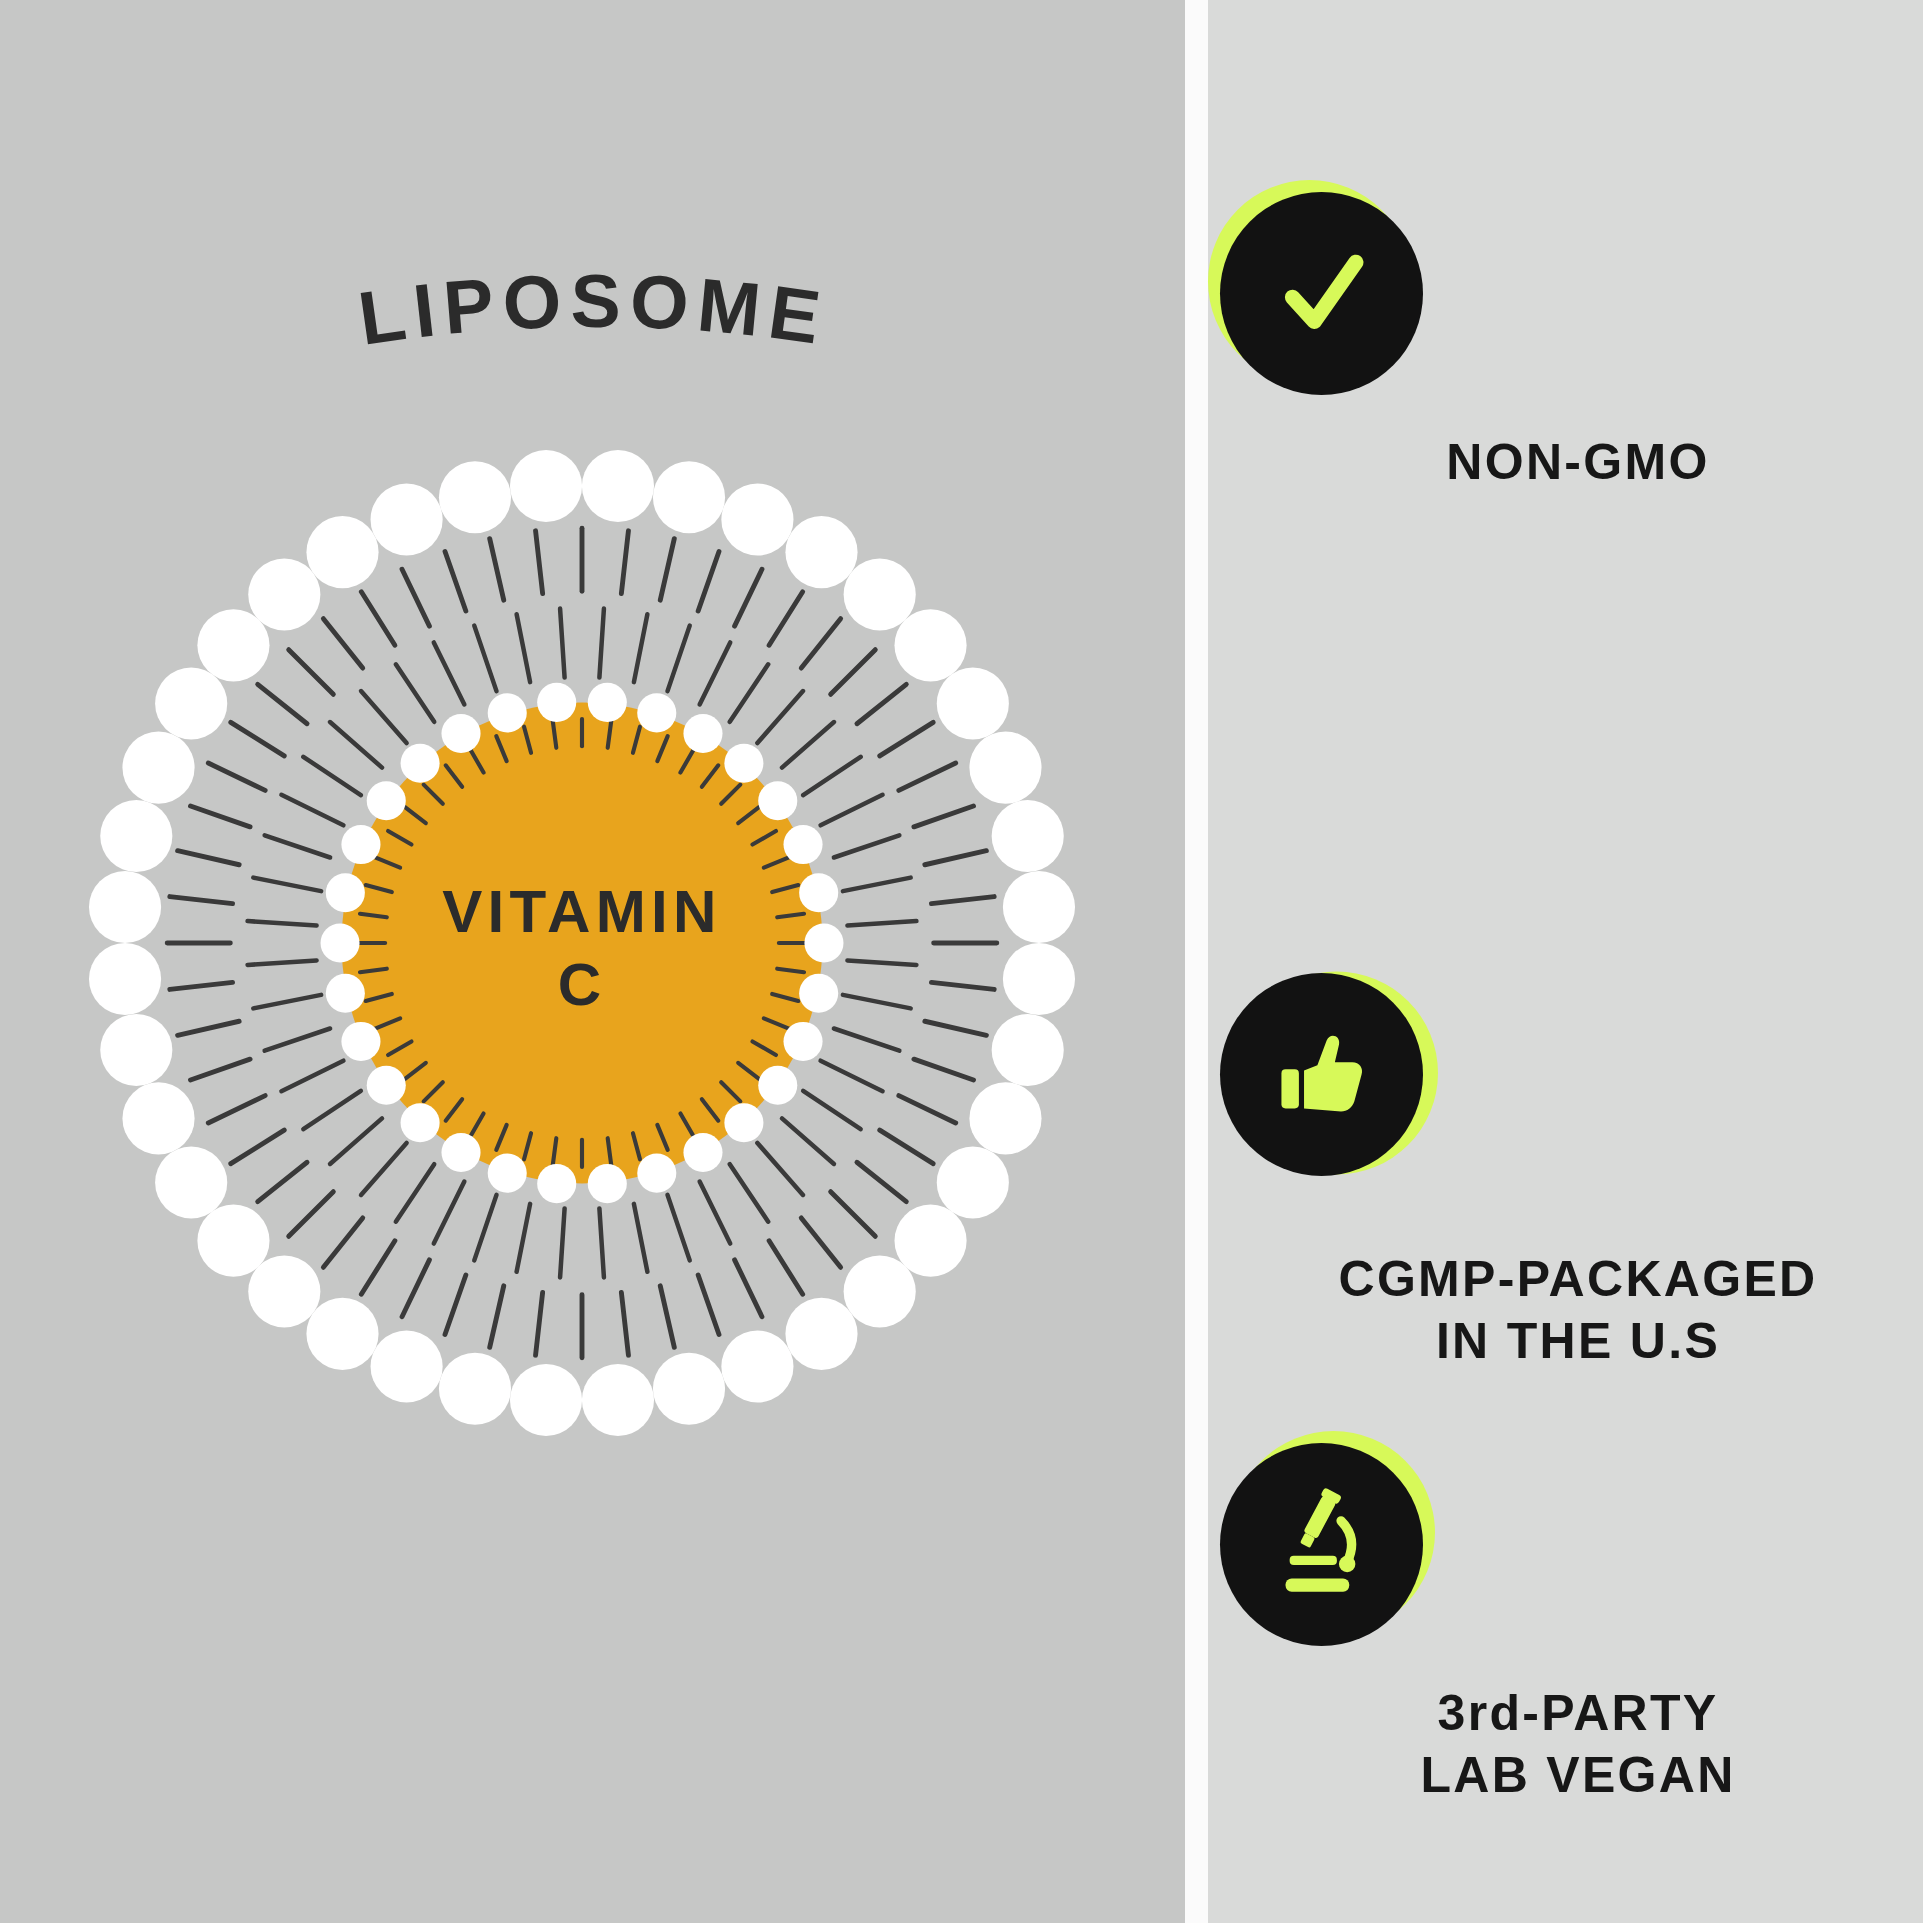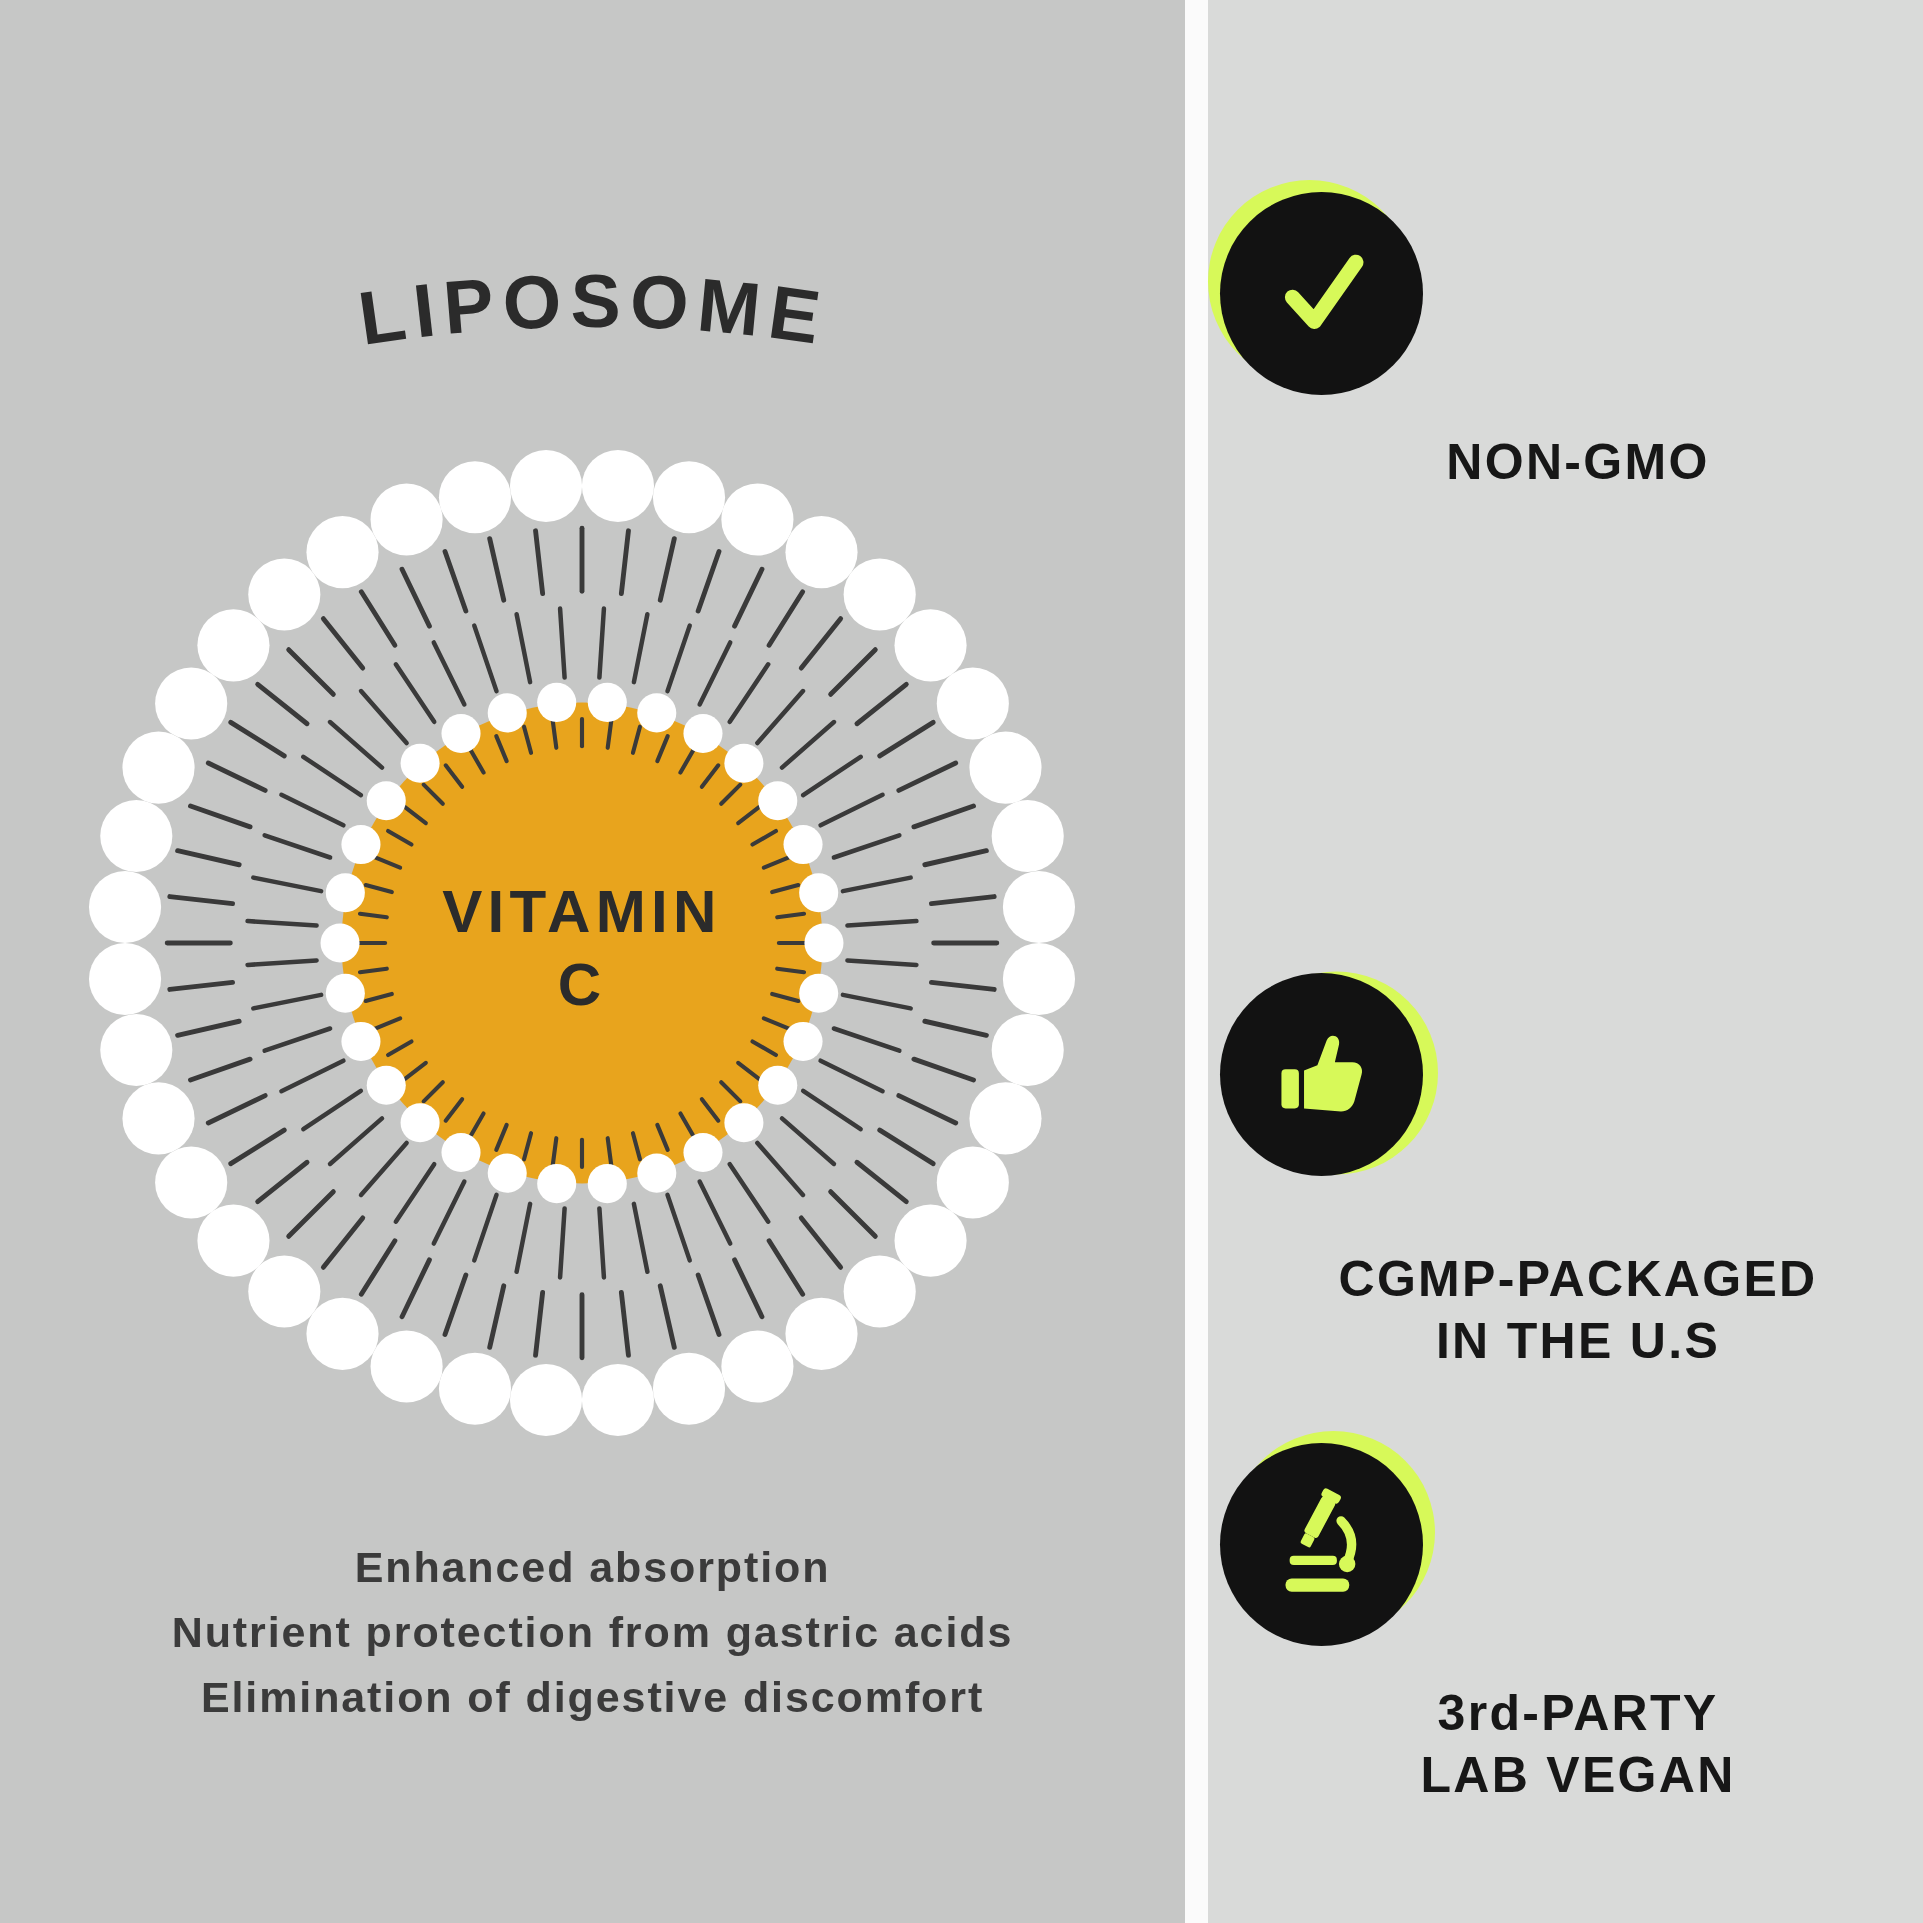--- a/index.html
+++ b/index.html
@@ -280,25 +280,20 @@
           <circle cx="1163.8476390160185" cy="303.8366905185876" r="48" fill="#ffffff"></circle>
           <circle cx="1220.1105002559962" cy="381.2758755232708" r="48" fill="#ffffff"></circle>
           <circle cx="1263.566514831885" cy="466.56310625729486" r="48" fill="#ffffff"></circle>
           <circle cx="1293.1456514425827" cy="557.5983280478979" r="48" fill="#ffffff"></circle>
           <circle cx="1308.119573577208" cy="652.1399516060147" r="48" fill="#ffffff"></circle>
         </g>
       <text class="core-label" x="700" y="685">VITAMIN</text>
       <text class="core-label" x="700" y="782">C</text>
     </svg>
 
-    <div class="benefits">
-      <div class="benefit-line">Enhanced absorption</div>
-      <div class="benefit-line">Nutrient protection from gastric acids</div>
-      <div class="benefit-line">Elimination of digestive discomfort</div>
-    </div>
   </div>
 
   <div class="divider"></div>
 
   <div class="right-panel">
 
     <div class="badge badge-1">
       <div class="badge-circle">
         <div class="badge-lime"></div>
         <div class="badge-black">

